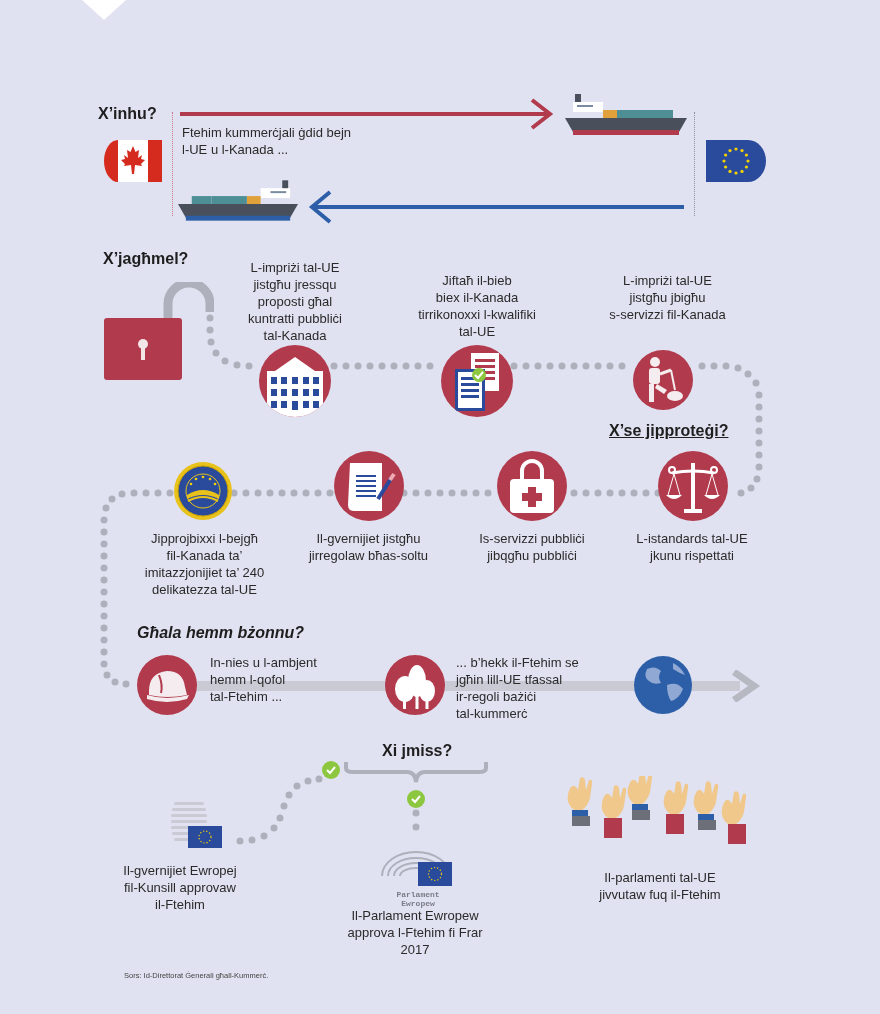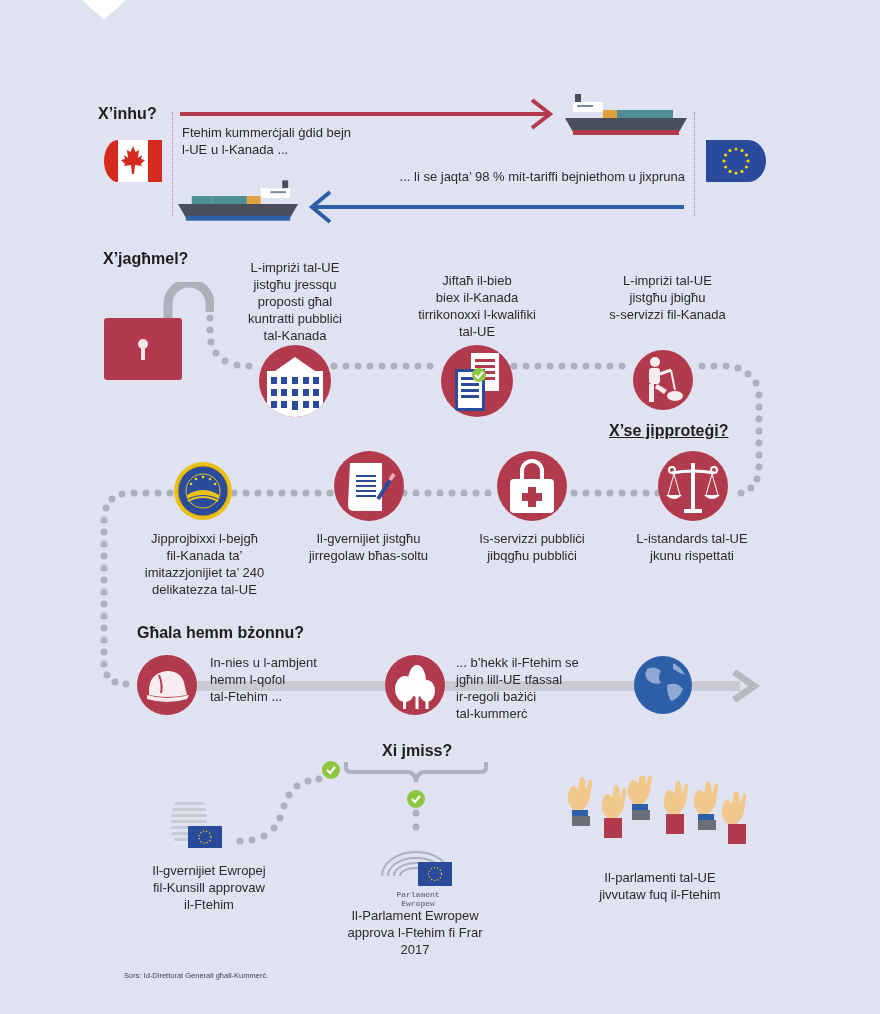--- a/index.html
+++ b/index.html
@@ -90,21 +90,20 @@
         <circle cx="24" cy="10.6" r="1.6"></circle>
     </g>
   </svg>
 </div>
 
 <div class="abs t" style="left:182px;top:124px;">
   <div>Ftehim kummerċjali ġdid bejn</div>
   <div>l-UE u l-Kanada ...</div>
 </div>
 <div class="abs t" style="right:195px;top:168px;text-align:right;">
-  <div>... li se jaqta’ 98 % mit-tariffi bejniethom u jixpruna</div>
 </div>
 
 <div class="abs h" style="left:103px;top:250px;">X’jagħmel?</div>
 
 <div class="abs" style="left:102px;top:282px;">
   <svg width="112" height="100" viewBox="0 0 112 100">
     <path d="M66,36 V22 A21,21 0 0 1 108,22 V30" fill="none" stroke="#aeb0bb" stroke-width="9"></path>
     <rect x="2" y="36" width="78" height="62" rx="3" fill="#b23a4d"></rect>
     <circle cx="41" cy="62" r="5" fill="#f2e6e8"></circle>
     <rect x="39" y="64" width="4" height="14" fill="#f2e6e8"></rect>
@@ -371,21 +370,21 @@
 </div>
 <div class="abs t c" style="left:462px;top:530px;width:140px;">
   <div>Is-servizzi pubbliċi</div>
   <div>jibqgħu pubbliċi</div>
 </div>
 <div class="abs t c" style="left:622px;top:530px;width:140px;">
   <div>L-istandards tal-UE</div>
   <div>jkunu rispettati</div>
 </div>
 
-<div class="abs h" style="left:137px;top:624px;">Għala hemm bżonnu?</div>
+<div class="abs h" style="left:137px;top:624px;font-style:italic;">Għala hemm bżonnu?</div>
 
 <div class="abs" style="left:150px;top:670px;">
   <svg width="612" height="32" viewBox="0 0 612 32">
       <rect x="0" y="11" width="590" height="10" fill="#c9cad4"></rect>
       <polyline points="584,2 604,16 584,30" fill="none" stroke="#b6b8c2" stroke-width="7"></polyline>
     </svg>
 </div>
 
 <div class="circle" style="left:137px;top:655px;width:60px;height:60px;">
   <svg width="60" height="60" viewBox="0 0 60 60">
@@ -492,21 +491,21 @@
       <rect x="70" y="28" width="16" height="6" fill="#2d5fa8"></rect>
         <rect x="70" y="34" width="18" height="10" fill="#6d6f78"></rect>
       <rect x="104" y="38" width="18" height="20" fill="#b23a4d"></rect>
       <rect x="136" y="38" width="16" height="6" fill="#2d5fa8"></rect>
         <rect x="136" y="44" width="18" height="10" fill="#6d6f78"></rect>
       <rect x="166" y="48" width="18" height="20" fill="#b23a4d"></rect>
     </g>
   </svg>
 </div>
 
-<div class="abs t c" style="left:134px;top:862px;width:150px;">
+<div class="abs t c" style="left:105px;top:862px;width:150px;">
   <div>Il-gvernijiet Ewropej</div>
   <div>fil-Kunsill approvaw</div>
   <div>il-Ftehim</div>
 </div>
 <div class="abs t c" style="left:335px;top:907px;width:160px;">
   <div>Il-Parlament Ewropew</div>
   <div>approva l-Ftehim fi Frar</div>
   <div>2017</div>
 </div>
 <div class="abs t c" style="left:585px;top:869px;width:150px;">

